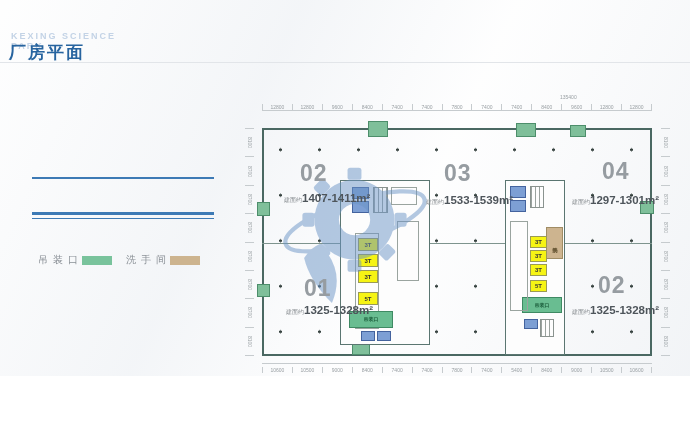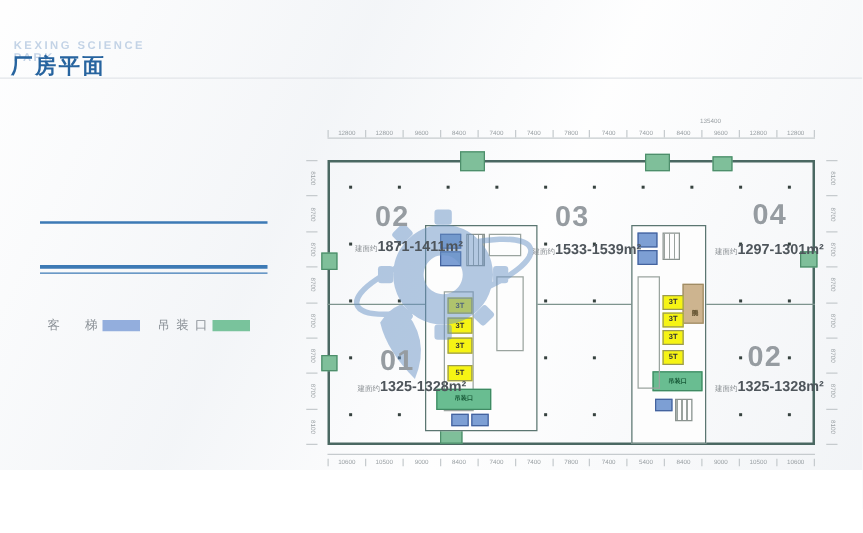--- a/index.html
+++ b/index.html
@@ -77,26 +77,26 @@
     <div>KEXING SCIENCE</div>
     <div>PARK</div>
   </div>
   <div class="hdr-title">厂房平面</div>
   <div class="hdr-divider"></div>
 
   <div class="p-line-top"></div>
   <div class="p-line-dbl"></div>
   <div class="legend">
     <div class="lg-item">
-      <span class="lg-label">客梯</span>
-      <span class="lg-swatch" style="background-color: rgb(147, 174, 221);"></span>
-    </div>
-    <div class="lg-item">
       <span class="lg-label">吊装口</span>
       <span class="lg-swatch" style="background-color: rgb(121, 195, 156);"></span>
+    </div>
+    <div class="lg-item">
+      <span class="lg-label">洗手间</span>
+      <span class="lg-swatch" style="background-color: rgb(205, 180, 143);"></span>
     </div>
   </div>
 
   <div class="dim-total" style="left:560px;top:94px;">135400</div>
   <div class="dimrow h top">
       <span>12800</span>
       <span>12800</span>
       <span>9600</span>
       <span>8400</span>
       <span>7400</span>
@@ -207,21 +207,21 @@
         <rect x="-8" y="-60" width="16" height="14" rx="3" transform="rotate(225)"></rect>
         <rect x="-8" y="-60" width="16" height="14" rx="3" transform="rotate(270)"></rect>
         <rect x="-8" y="-60" width="16" height="14" rx="3" transform="rotate(315)"></rect>
       </g>
       <path d="M-40,28 Q-10,58 -26,96 Q-52,70 -58,44 Q-50,32 -40,28 Z"></path>
     </g>
   </svg>
 
   <div class="unit-no" style="left:300px;top:160px;">02</div>
   <div class="unit-area" style="left:284px;top:188px;">
-    <span class="pfx">建面约</span><span class="val">1871-1411m²</span>
+    <span class="pfx">建面约</span><span class="val">1407-1411m²</span>
   </div>
 
   <div class="unit-no" style="left:444px;top:160px;">03</div>
   <div class="unit-area" style="left:426px;top:190px;">
     <span class="pfx">建面约</span><span class="val">1533-1539m²</span>
   </div>
 
   <div class="unit-no" style="left:602px;top:158px;">04</div>
   <div class="unit-area" style="left:572px;top:190px;">
     <span class="pfx">建面约</span><span class="val">1297-1301m²</span>

